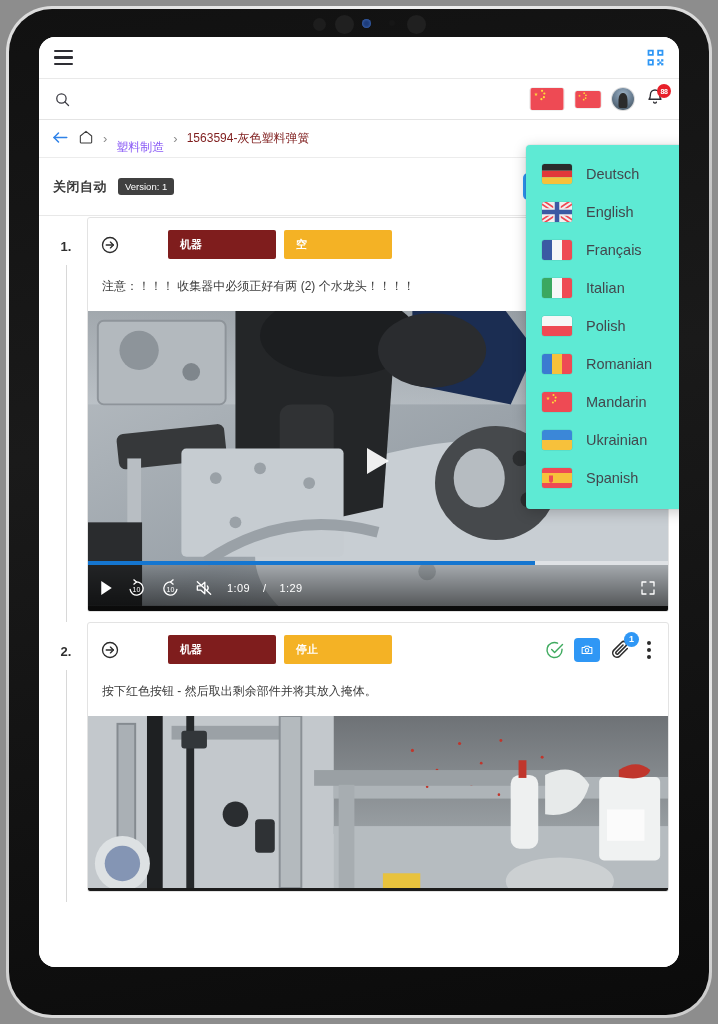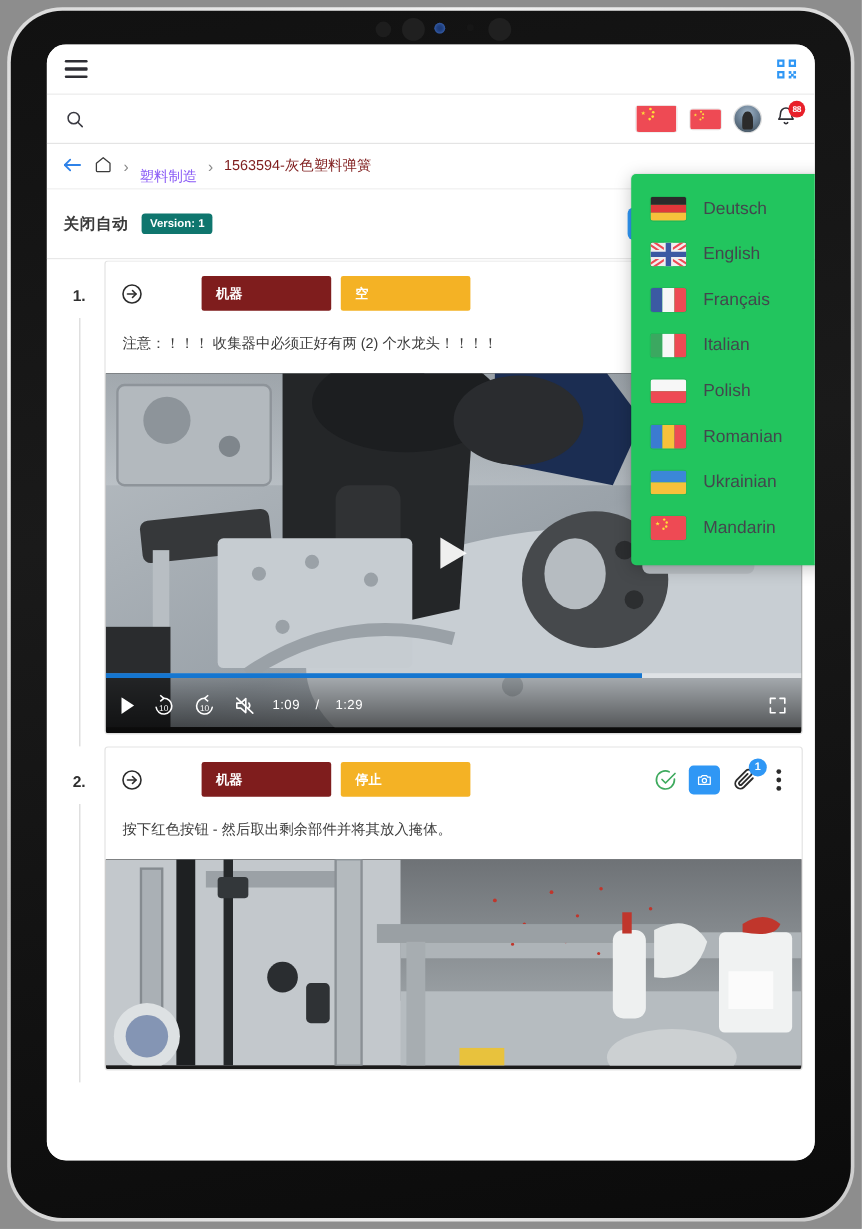--- a/index.html
+++ b/index.html
@@ -90,21 +90,21 @@
   .bc-current{color:#7f1d1d;}
 
   
   .titlebar{
     height:58px;display:flex;align-items:center;justify-content:space-between;
     padding:0 12px 0 14px;background:#fff;border-bottom:1px solid #e8e8e8;
   }
   .title-left{display:flex;align-items:center;gap:11px;}
   .page-title{font-size:13px;font-weight:bold;color:#3a3a3a;letter-spacing:.5px;}
   .version-badge{
-    background:#0f766e;color:#fff;font-size:9.5px;font-weight:bold;
+    background:#404040;color:#fff;font-size:9.5px;font-weight:normal;
     padding:3px 7px;border-radius:3px;white-space:nowrap;
   }
   .title-right{display:flex;align-items:center;gap:12px;}
   .view-btn{
     width:27px;height:27px;border-radius:5px;display:flex;align-items:center;justify-content:center;
     cursor:pointer;
   }
   .view-btn.active{background:#2f97f5;}
   .paper-wrap{position:relative;width:24px;height:26px;cursor:pointer;}
   .count-badge{
@@ -162,21 +162,21 @@
   }
   .progress{position:absolute;left:0;right:0;bottom:46px;height:4px;background:rgba(255,255,255,.42);cursor:pointer;}
   .progress .fill{height:100%;background:#1576d0;width:77%;}
   .vbtn{cursor:pointer;display:flex;align-items:center;justify-content:center;}
   .vtime{color:#fff;font-size:11px;letter-spacing:.4px;}
   .vspacer{flex:1;}
 
   
   .lang-menu{
     position:absolute;left:487px;top:108px;width:179px;
-    background:#22c55e;border-radius:4px;
+    background:#5eead4;border-radius:4px;
     box-shadow:0 3px 14px rgba(0,0,0,.22),0 0 0 1px rgba(0,0,0,.04);
     padding:10px 0 12px 0;z-index:40;
   }
   .lang-item{
     display:flex;align-items:center;gap:14px;padding:9px 0 9px 16px;cursor:pointer;
   }
   .lang-label{font-size:14.5px;color:#43474d;}
   .lang-flag{width:30px;height:20px;flex:0 0 30px;border-radius:2.5px;overflow:hidden;
     box-shadow:0 0 0 .5px rgba(0,0,0,.1);}
 </style>
@@ -584,40 +584,51 @@
             <rect x="20" width="10" height="20" fill="#ee4a54"></rect>
           </svg>
         </span>
         <span class="lang-label">Romanian</span>
       </div>
 
 
       <div class="lang-item">
         <span class="lang-flag">
           <svg width="30" height="20" viewBox="0 0 30 20">
-            <rect width="30" height="10" fill="#3b87d8"></rect>
-                <rect y="10" width="30" height="10" fill="#f7c13b"></rect>
-          </svg>
-        </span>
-        <span class="lang-label">Ukrainian</span>
-      </div>
-
-      <div class="lang-item">
-        <span class="lang-flag">
-          <svg width="30" height="20" viewBox="0 0 30 20">
             <rect width="30" height="20" fill="#ee4a54"></rect>
             <g fill="#ffde38">
               <polygon points="6,4.5 7.2,8 4.1,5.8 7.9,5.8 4.8,8"></polygon>
               <circle cx="11.5" cy="3" r="1"></circle>
                   <circle cx="13.6" cy="5.4" r="1"></circle>
               <circle cx="13.2" cy="8.7" r="1"></circle>
                   <circle cx="10.9" cy="10.6" r="1"></circle>
             </g>
           </svg>
         </span>
         <span class="lang-label">Mandarin</span>
       </div>
 
+      <div class="lang-item">
+        <span class="lang-flag">
+          <svg width="30" height="20" viewBox="0 0 30 20">
+            <rect width="30" height="10" fill="#3b87d8"></rect>
+                <rect y="10" width="30" height="10" fill="#f7c13b"></rect>
+          </svg>
+        </span>
+        <span class="lang-label">Ukrainian</span>
+      </div>
+
+      <div class="lang-item">
+        <span class="lang-flag">
+          <svg width="30" height="20" viewBox="0 0 30 20">
+            <rect width="30" height="5" fill="#ee4a54"></rect>
+                <rect y="5" width="30" height="10" fill="#f7c13b"></rect>
+            <rect y="15" width="30" height="5" fill="#ee4a54"></rect>
+            <path d="M7 7.5h4v5.5c0 1.2-2 2-2 2s-2-.8-2-2z" fill="#ee4a54"></path>
+          </svg>
+        </span>
+        <span class="lang-label">Spanish</span>
+      </div>
     </div>
 
   </div>
  </div>
 </div>
 
 </body></html>

